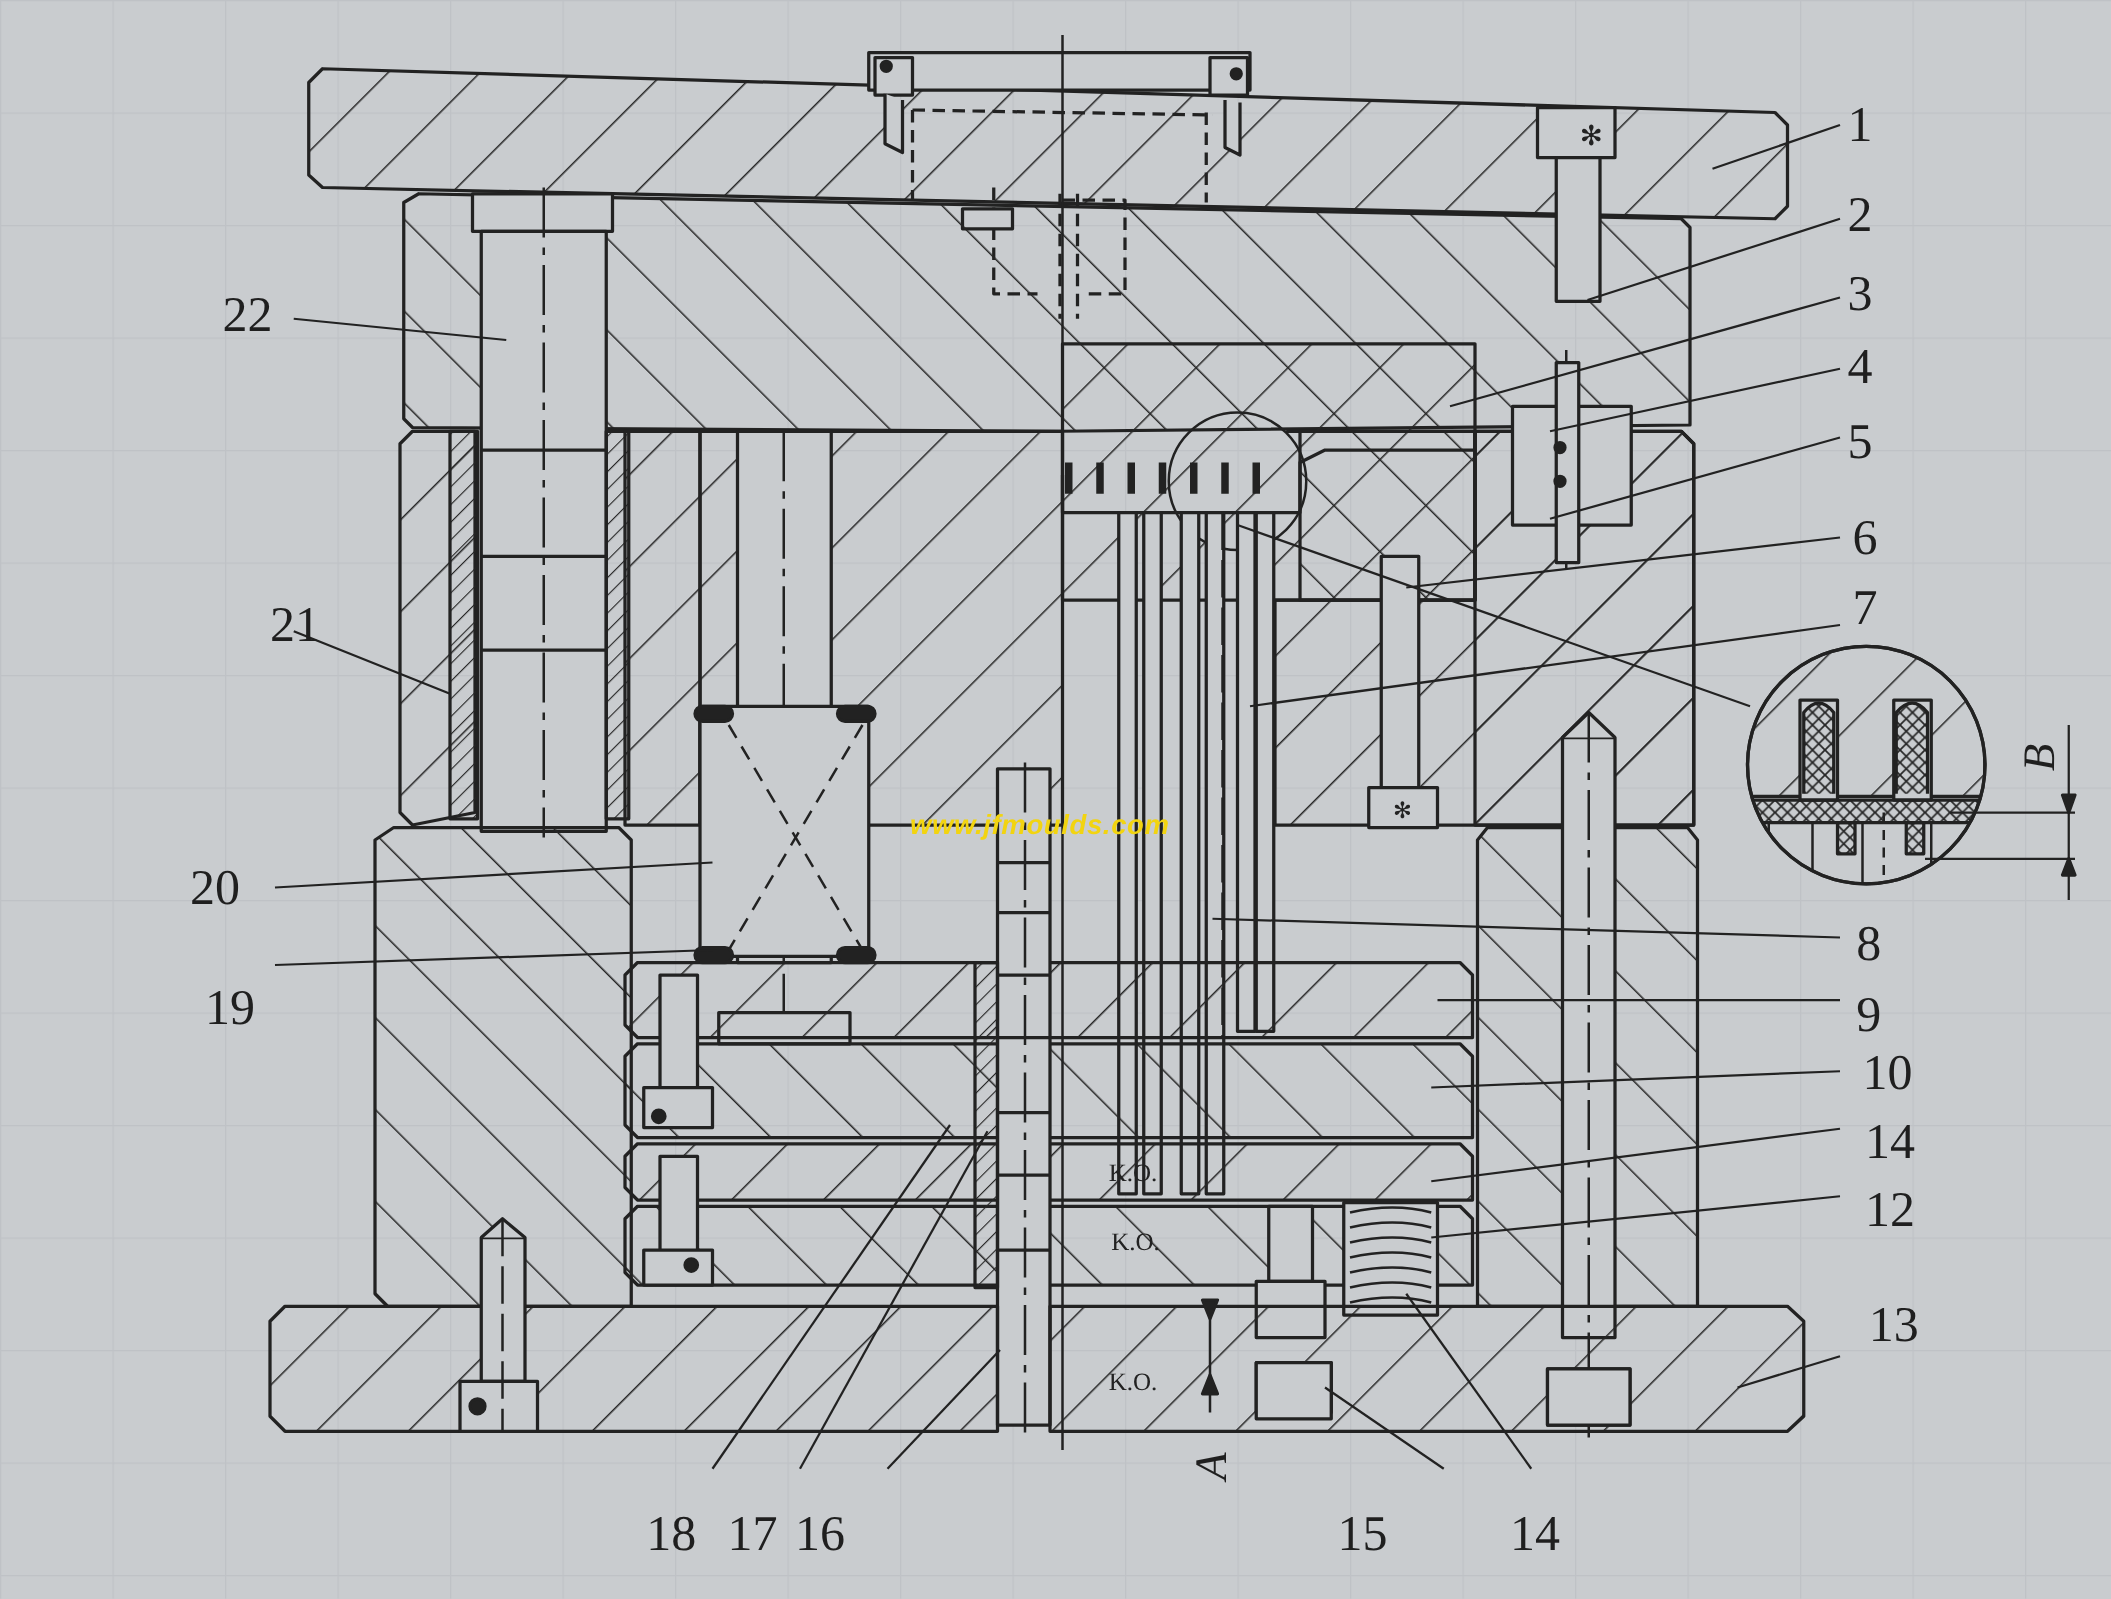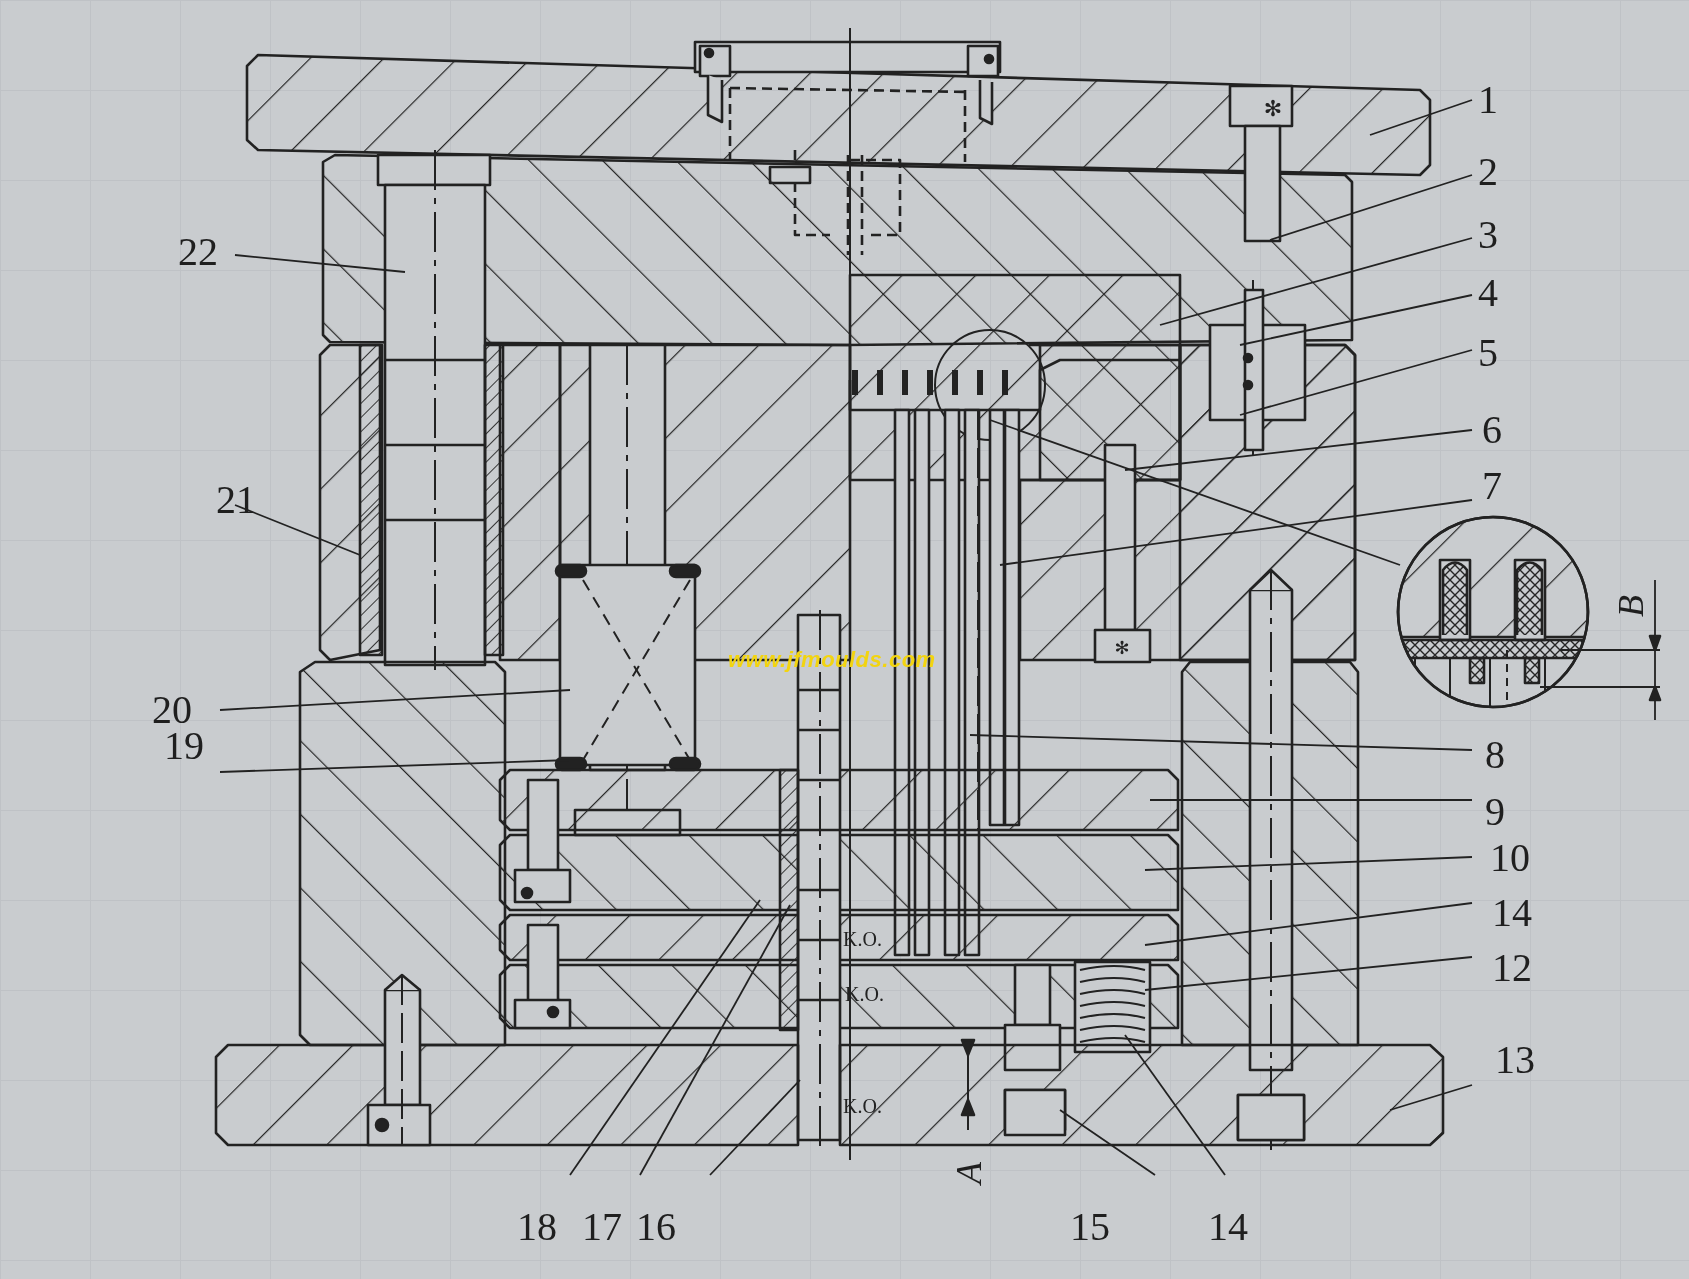--- a/index.html
+++ b/index.html
@@ -1,20 +1,20 @@
 <!DOCTYPE html>
 <html><head>
 <meta charset="utf-8">
 <style>
   html, body { margin:0; padding:0; }
   body { width:1689px; height:1279px; overflow:hidden; background:#c9cccf; position:relative; font-family:"Liberation Serif", serif; }
   #stage { position:absolute; left:0; top:0; width:1689px; height:1279px; }
   .callout { position:absolute; font-family:"Liberation Serif", serif; font-size:40px; color:#1f1f1f; line-height:1; }
   .dim-label { position:absolute; font-family:"Liberation Serif", serif; font-style:italic; font-size:36px; color:#1f1f1f; }
-  .ko { position:absolute; font-family:"Liberation Serif", serif; font-size:20px; color:#222; }
+  .ko { position:absolute; font-family:"Liberation Serif", serif; font-size:20px; color:#222;padding-left:44px; }
   .watermark { position:absolute; font-family:Liberation Sans, sans-serif; font-weight:bold; font-style:italic; font-size:22px; color:#f2d410; letter-spacing:0.5px; }
 </style>
 </head>
 <body>
 
 <div id="stage">
 <svg width="1689" height="1279" viewBox="0 0 1689 1279" xmlns="http://www.w3.org/2000/svg">
   <defs>
     <pattern id="hatchR" patternUnits="userSpaceOnUse" width="52" height="52" patternTransform="rotate(45)">
       <line x1="0" y1="0" x2="0" y2="52" stroke="#262626" stroke-width="2.4"></line>
@@ -287,21 +287,21 @@
 <div class="callout" style="left:1485px;top:792px;">9</div>
 <div class="callout" style="left:1490px;top:838px;">10</div>
 <div class="callout" style="left:1492px;top:893px;">14</div>
 <div class="callout" style="left:1492px;top:948px;">12</div>
 <div class="callout" style="left:1495px;top:1040px;">13</div>
 
 
 <div class="callout" style="left:178px;top:232px;">22</div>
 <div class="callout" style="left:173px;top:480px;margin-left:43px;">21</div>
 <div class="callout" style="left:152px;top:690px;text-align:center;">20</div>
-<div class="callout" style="left:164px;top:726px;">19</div>
+<div class="callout" style="left:164px;top:786px;">19</div>
 
 
 <div class="callout" style="left:517px;top:1207px;">18</div>
 <div class="callout" style="left:582px;top:1207px;">17</div>
 <div class="callout" style="left:636px;top:1207px;">16</div>
 <div class="callout" style="left:1070px;top:1207px;">15</div>
 <div class="callout" style="left:1208px;top:1207px;">14</div>
 
 
 <div class="dim-label" style="left:958px;top:1152px;transform:rotate(-90deg);">A</div>

